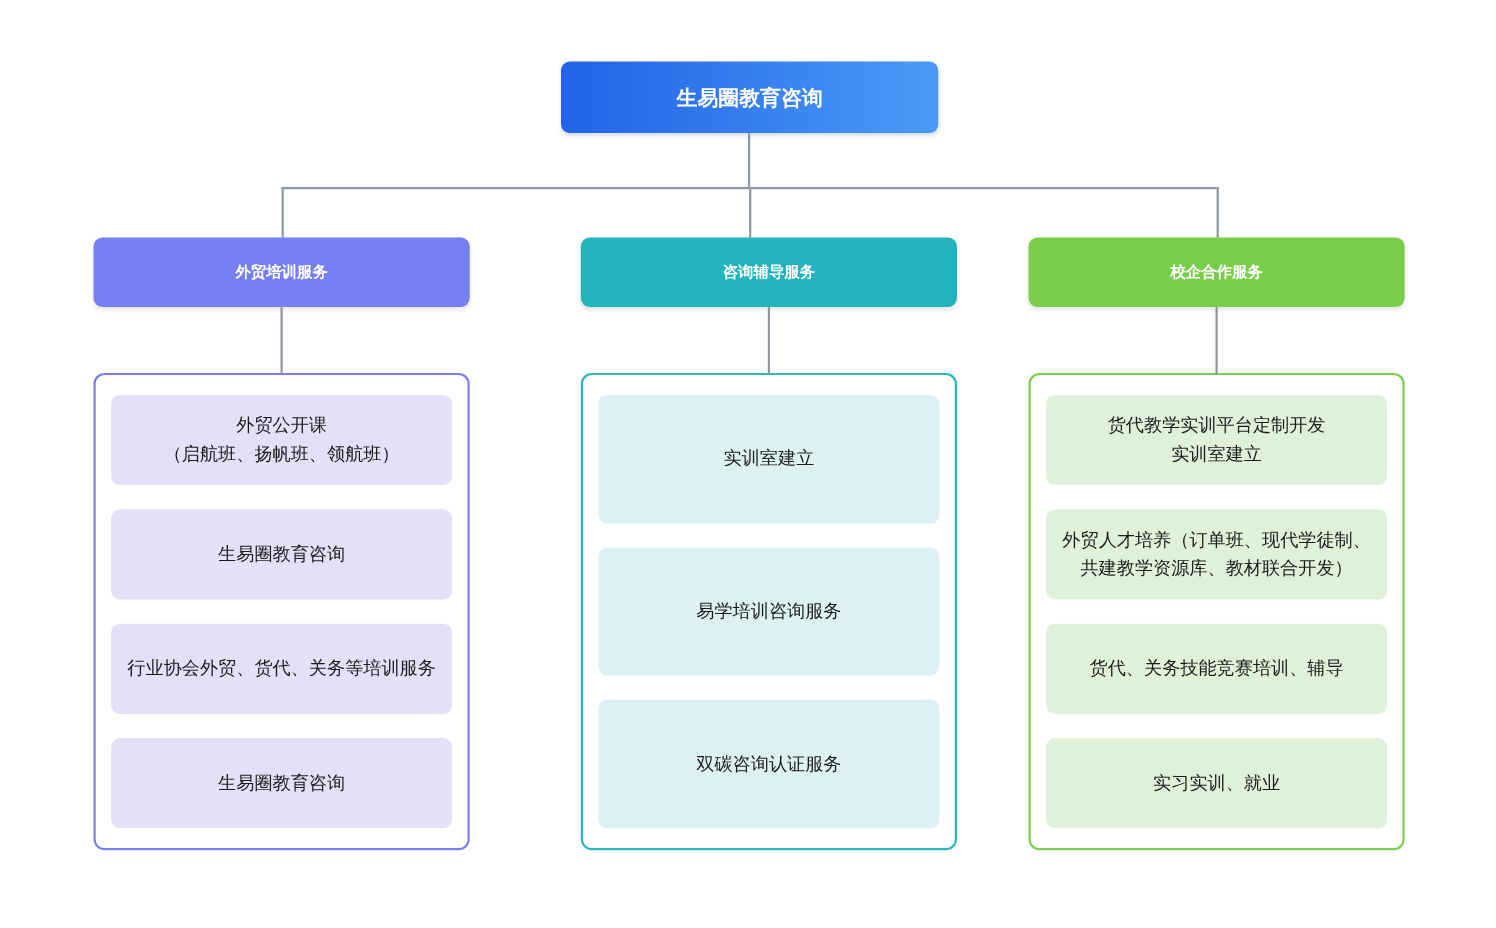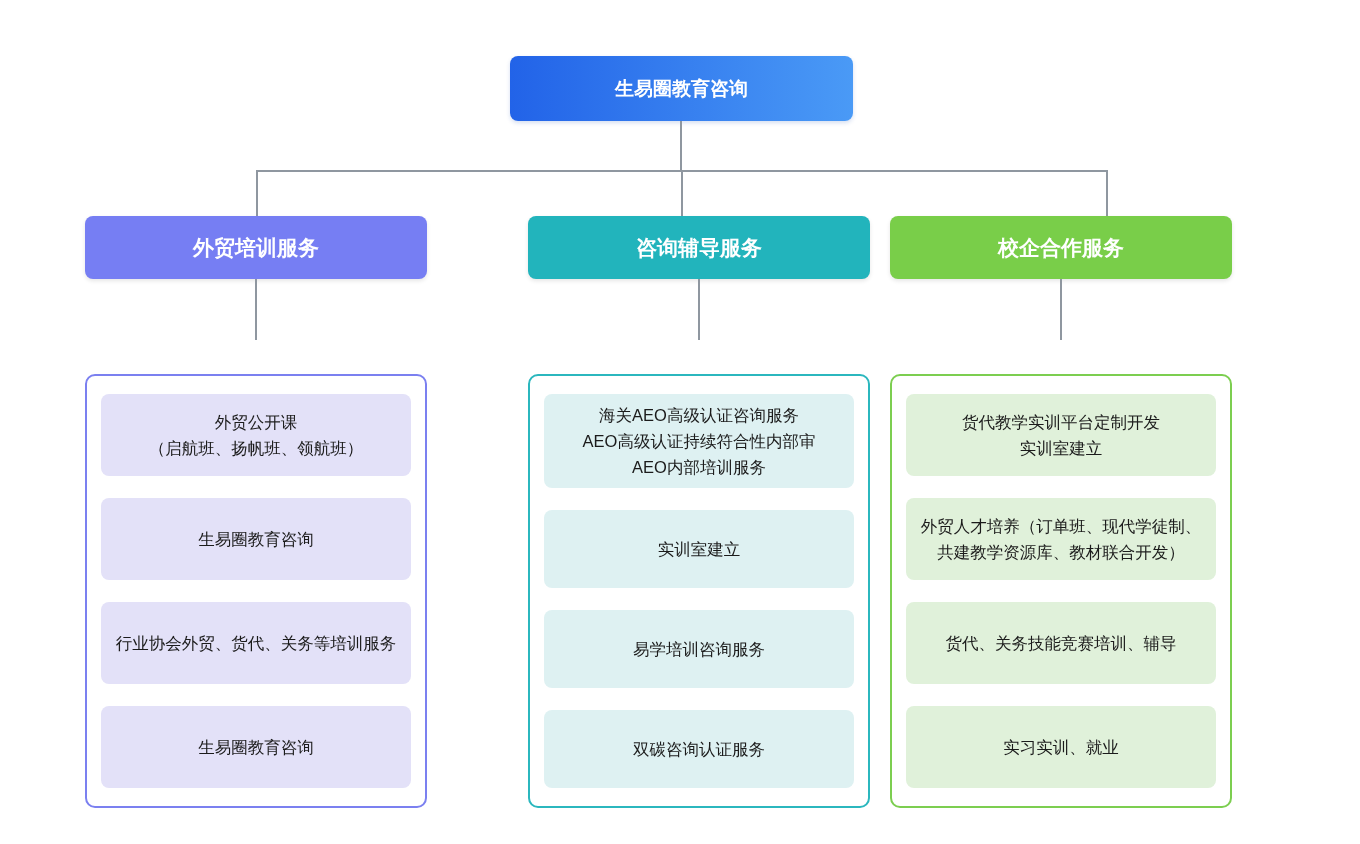--- a/index.html
+++ b/index.html
@@ -32,40 +32,40 @@
     display: flex; align-items: center; justify-content: center;
     color: #ffffff; font-size: 19px; font-weight: bold;
     box-shadow: 0 2px 4px rgba(30, 80, 180, 0.18);
     text-align: center;
   }
 
   
   .column { position: absolute; top: 216px; width: 342px; }
   .column-0 { left: 85px; }
   .column-1 { left: 528px; }
-  .column-2 { left: 890px; }
+  .column-2 { left: 935px; }
 
   .branch-header {
     position: relative;
     height: 63px; width: 100%;
     border-radius: 8px;
     background: var(--accent, #888);
     display: flex; align-items: center; justify-content: center;
-    color: #ffffff; font-size: 21px; font-weight: bold;
+    color: #ffffff; font-size: 14px; font-weight: bold;
     box-shadow: 0 2px 4px rgba(0, 0, 0, 0.10);
   }
 
   .header-container-link {
     position: absolute;
     left: calc(50% - 0.75px);
     top: 63px; height: 61px;
   }
 
   .branch-container {
-    margin-top: 95px;
+    margin-top: 60px;
     width: 100%; height: 434px;
     background: #ffffff;
     border: 2px solid var(--border, #888);
     border-radius: 10px;
     padding: 18px 14px;
     display: flex; flex-direction: column; gap: 22px;
   }
 
   .service-item {
     flex: 1 1 0;
@@ -108,23 +108,20 @@
       <div class="service-item">生易圈教育咨询</div>
     </div>
   </div>
 
   <div class="column column-1" style="--accent: #22B4BC; --border: #2BB7BE; --item-bg: #DEF1F2;">
     <div class="branch-header">
       <span>咨询辅导服务</span>
     </div>
     <div class="vline header-container-link"></div>
     <div class="branch-container">
-      <div class="service-item">海关AEO高级认证咨询服务
-AEO高级认证持续符合性内部审
-AEO内部培训服务</div>
       <div class="service-item">实训室建立</div>
       <div class="service-item">易学培训咨询服务</div>
       <div class="service-item">双碳咨询认证服务</div>
     </div>
   </div>
 
   <div class="column column-2" style="--accent: #79CE49; --border: #7CCE50; --item-bg: #E0F1DA;">
     <div class="branch-header">
       <span>校企合作服务</span>
     </div>

